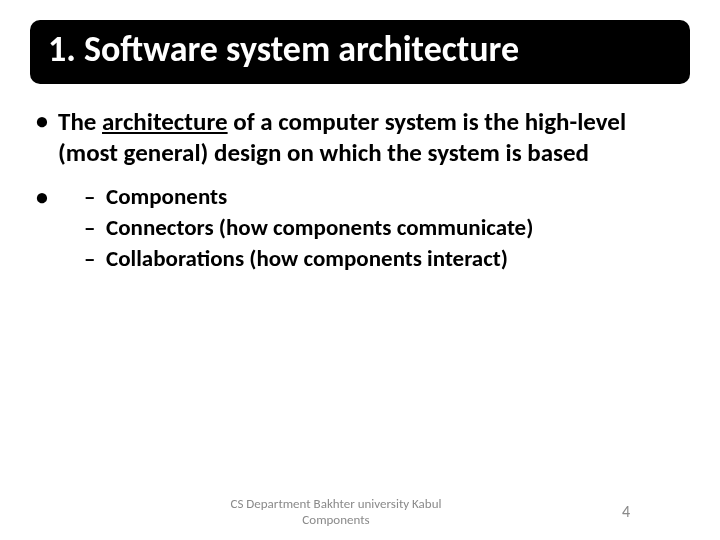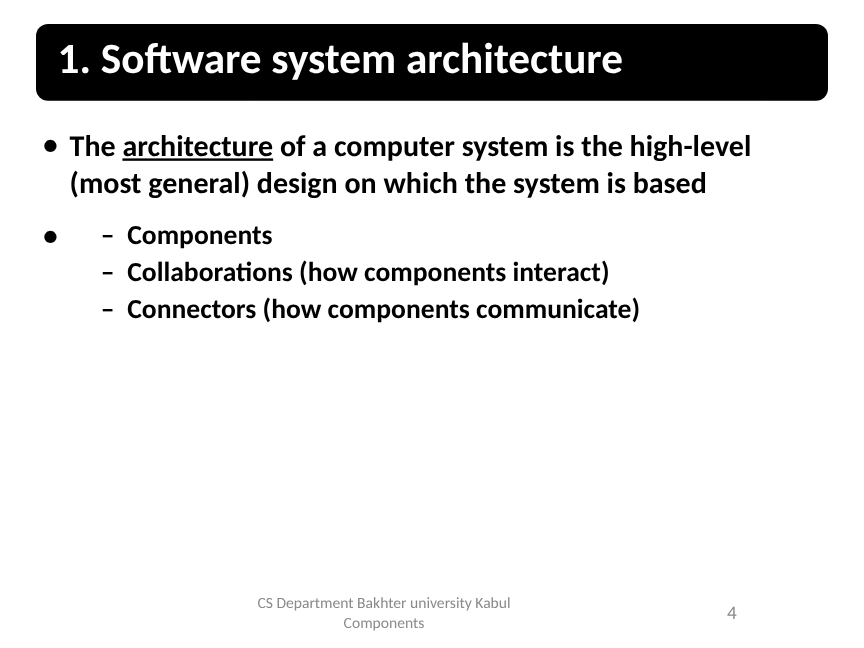--- a/index.html
+++ b/index.html
@@ -59,21 +59,21 @@
   ul.level2 > li::before {
     content: "–";
     position: absolute;
     left: 26px;
     top: 0;
   }
   .underline { text-decoration: underline; }
   .footer {
     position: absolute;
     bottom: 10px;
-    left: 0;
+    left: 16px;
     width: 640px;
     height: 34px;
     padding-left: 44px;
   }
   .footer-center {
     position: absolute;
     left: 50%;
     transform: translateX(-50%);
     text-align: center;
     color: #8a8a8a;
@@ -99,22 +99,22 @@
   </div>
 
   <div class="body">
     <ul class="level1">
       <li>
         <span>The </span><span class="underline">architecture</span><span> of a computer system is the high-level (most general) design on which the system is based</span>
       </li>
       <li>
         <ul class="level2">
           <li>Components</li>
+          <li>Connectors (how components communicate)</li>
           <li>Collaborations (how components interact)</li>
-          <li>Connectors (how components communicate)</li>
         </ul>
       </li>
     </ul>
   </div>
 
   <div class="footer">
     <div class="footer-center">
       <div>CS Department Bakhter university Kabul</div>
       <div>Components</div>
     </div>

